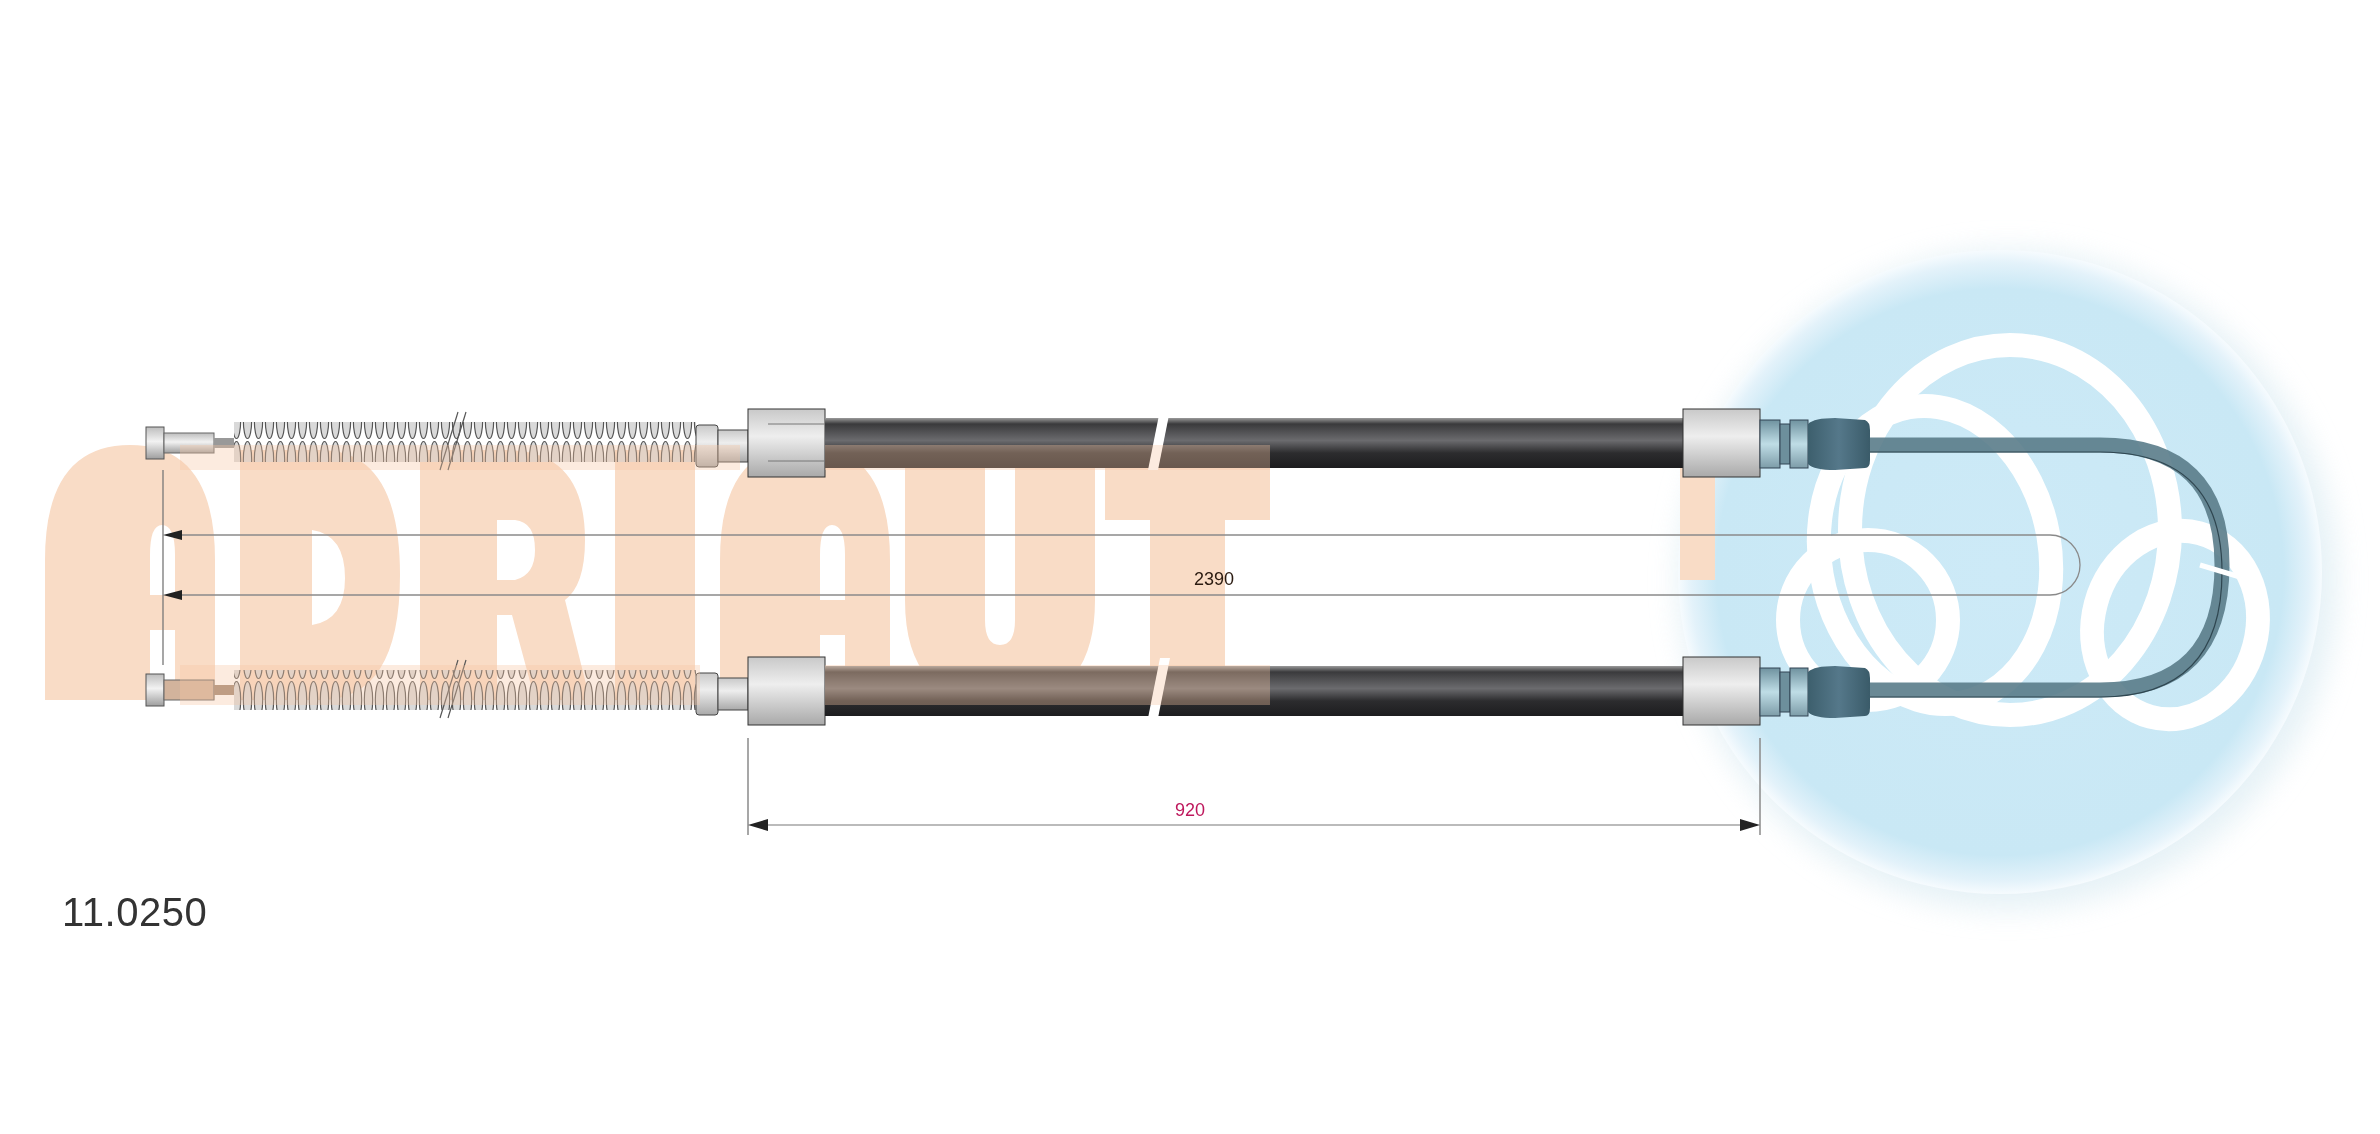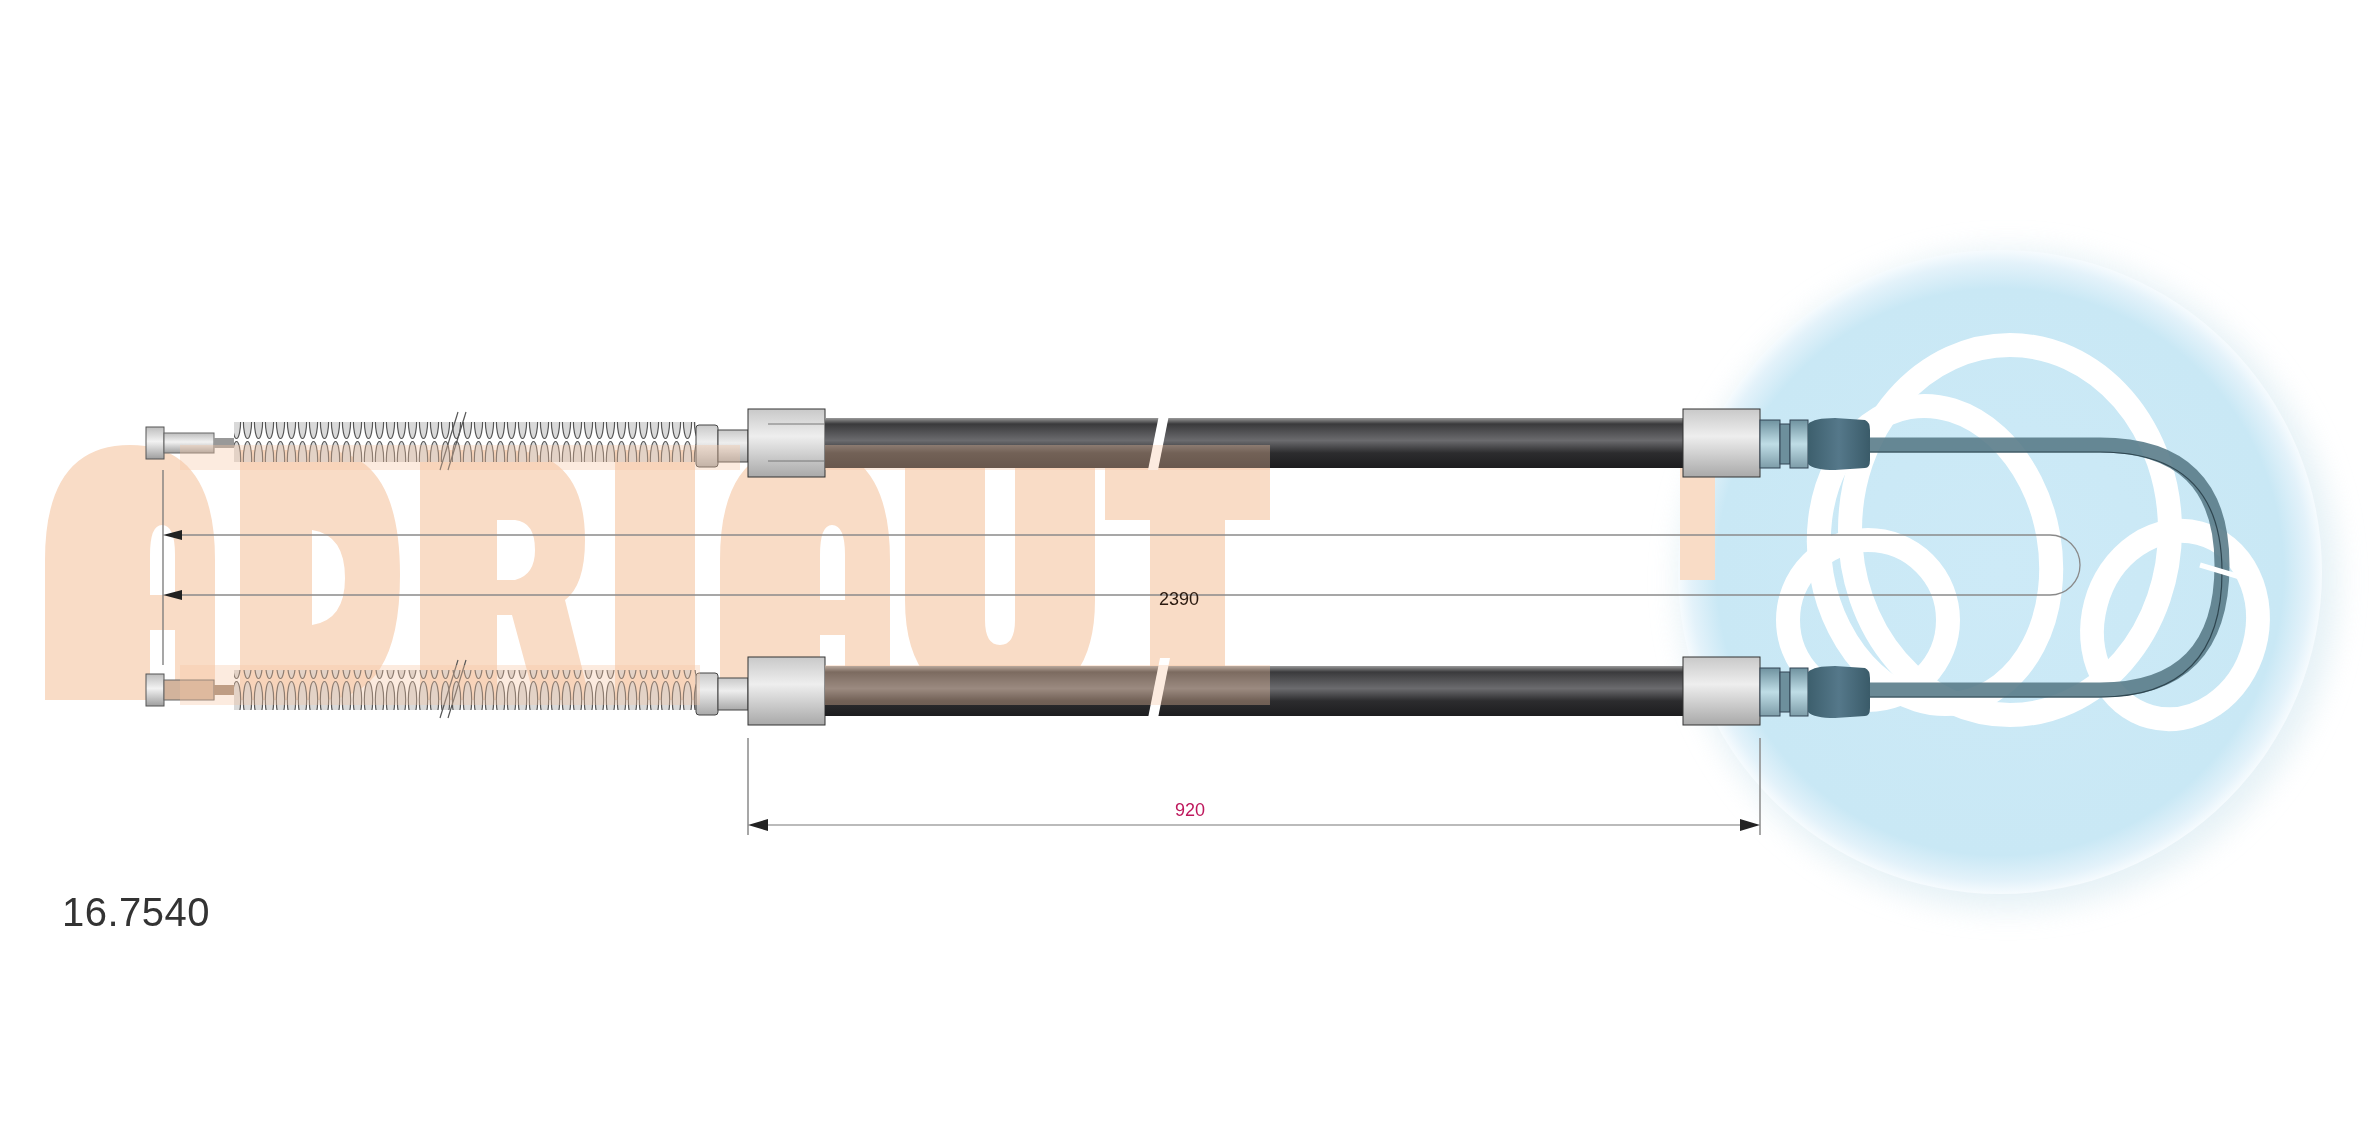--- a/index.html
+++ b/index.html
@@ -150,16 +150,16 @@
       <rect x="825" y="445" width="445" height="25"></rect>
       <rect x="180" y="665" width="520" height="40"></rect>
       <rect x="825" y="665" width="445" height="40"></rect>
     </g>
 
     <path d="M1870,445 L2100,445 Q2222,445 2222,565 Q2222,690 2100,690 L1870,690" fill="none" stroke="#5a7c8a" stroke-width="15" opacity="0.9"></path>
     <path d="M1870,445 L2100,445 Q2222,445 2222,565 Q2222,690 2100,690 L1870,690" fill="none" stroke="#2f4650" stroke-width="1.2" transform="translate(0,7)"></path>
     <line x1="2200" y1="565" x2="2240" y2="577" stroke="#ffffff" stroke-width="5"></line>
   </svg>
 
-  <div class="dim-text" style="left:1159px; top:569px;margin-top:20px;">2390</div>
+  <div class="dim-text" style="left:1194px; top:569px;">2390</div>
   <div class="dim-text" style="left:1175px; top:800px; color:#be185d;">920</div>
-  <div class="part-number">16.7540</div>
+  <div class="part-number">11.0250</div>
 </div>
 
 </body></html>

